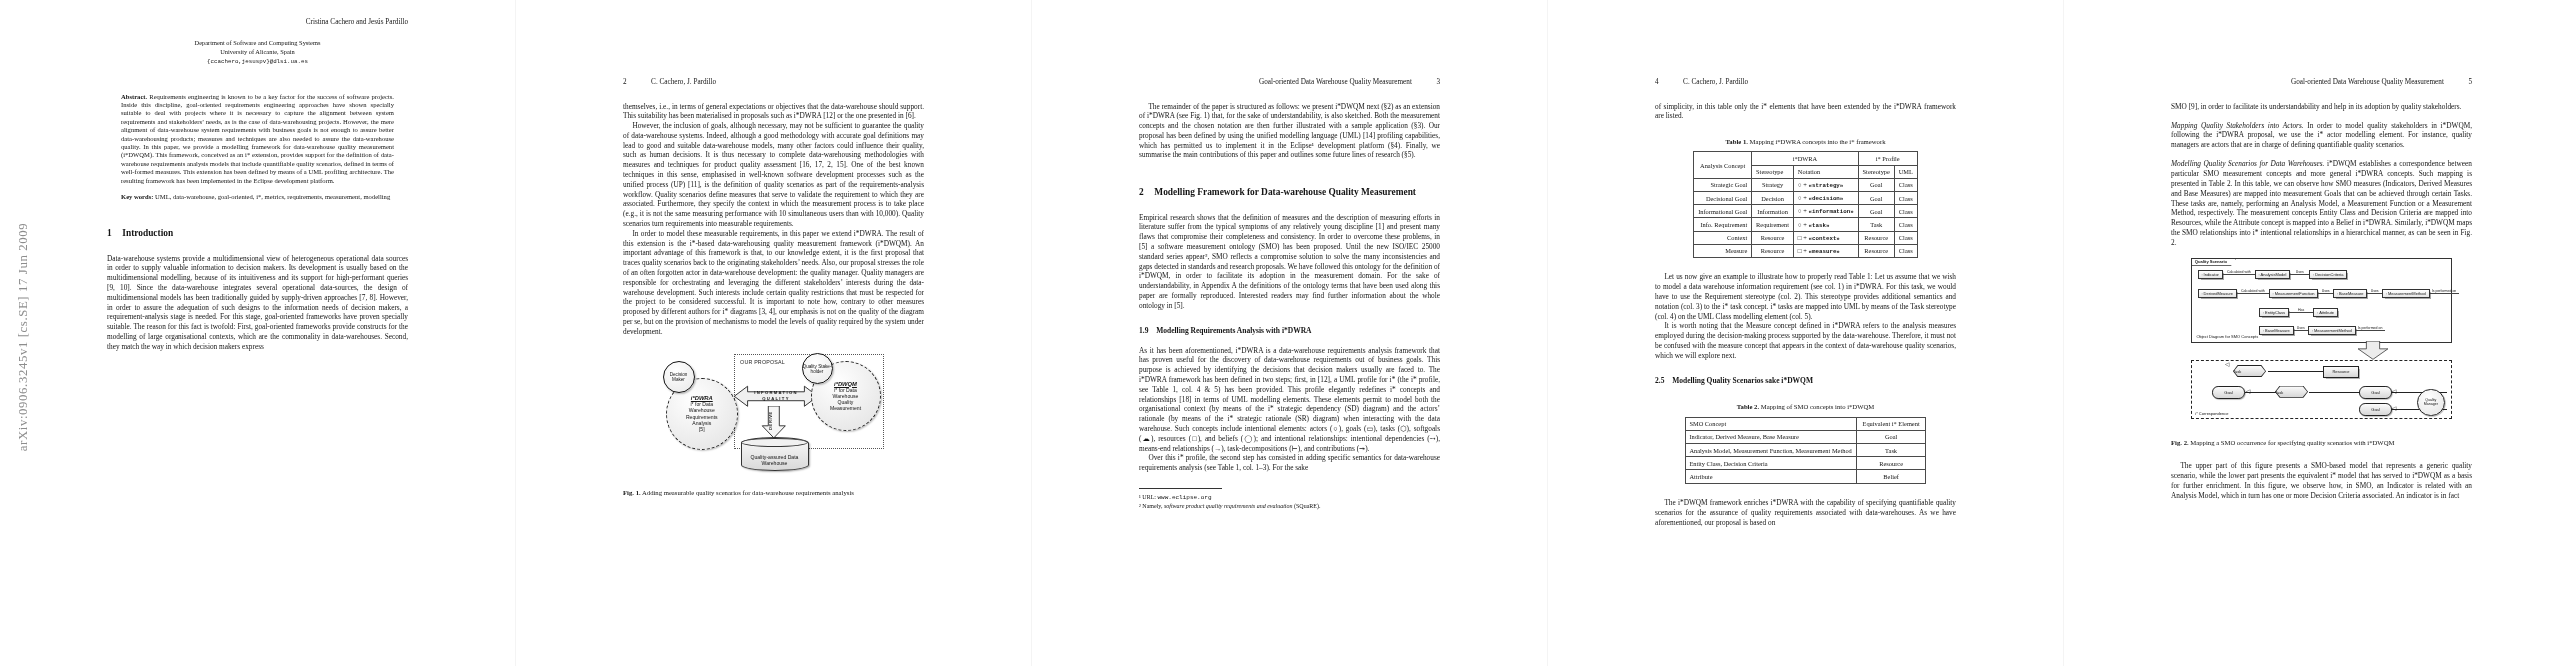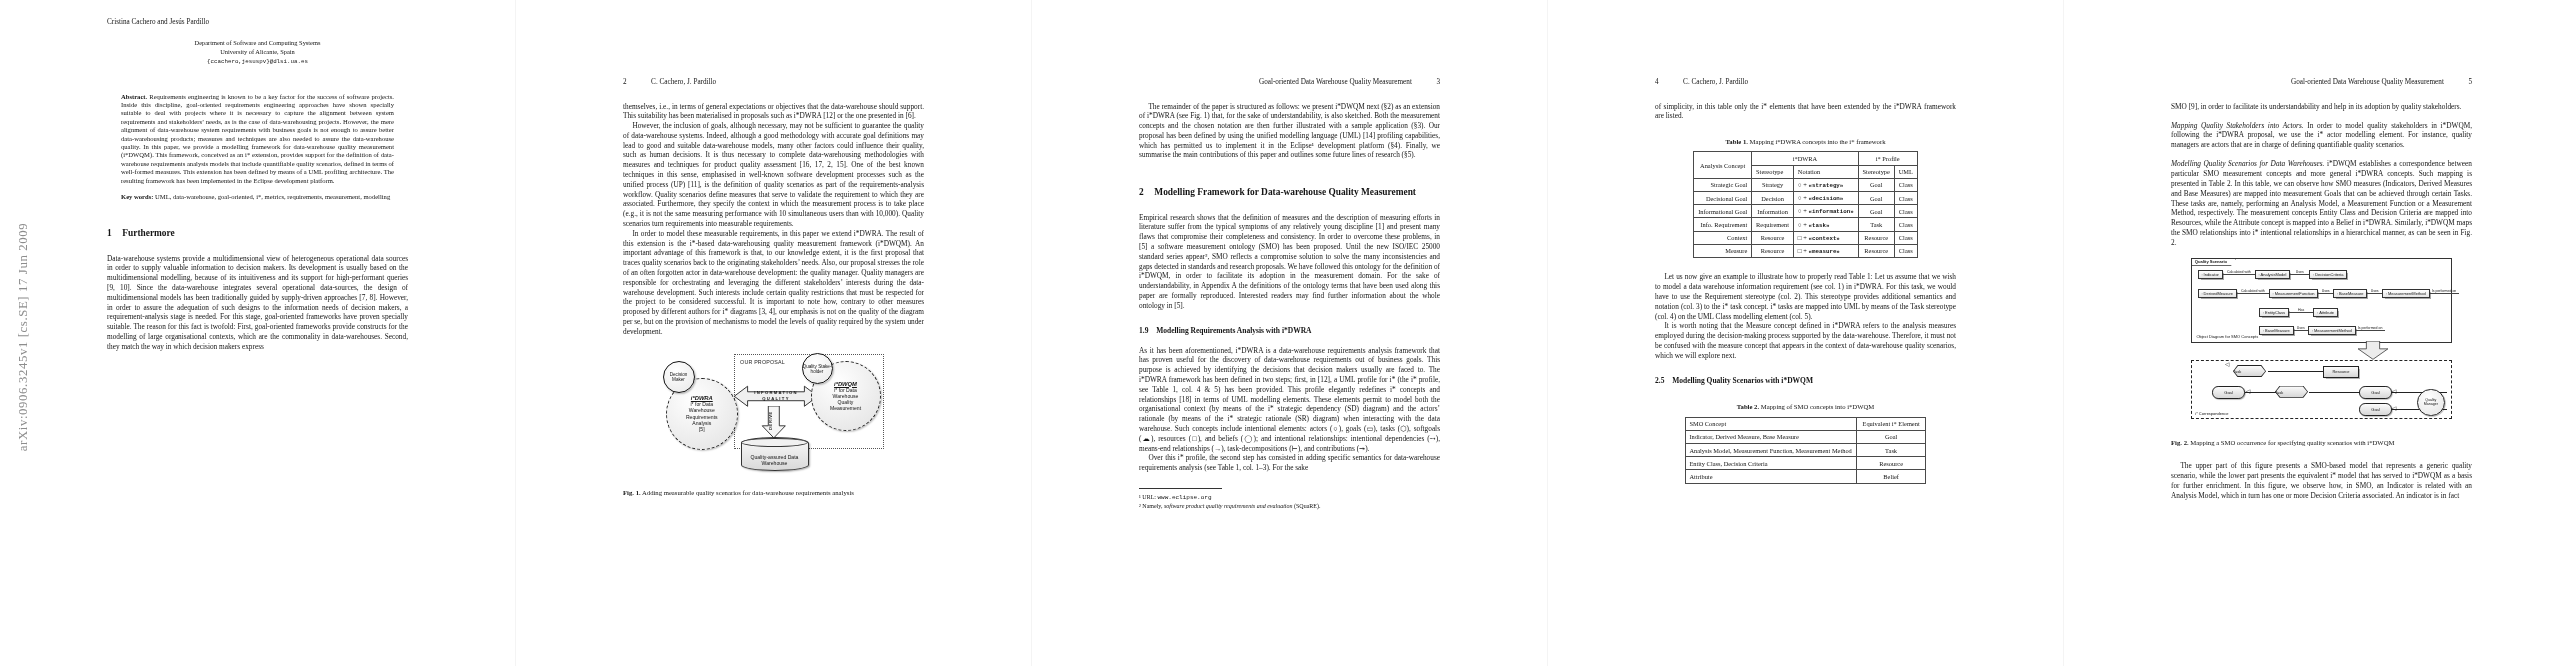--- a/index.html
+++ b/index.html
@@ -8,21 +8,21 @@
   .page{position:relative;flex:0 0 515px;width:515px;height:667px;background:#ffffff;overflow:hidden;}
   .page+.page{border-left:0.6px solid #f4f4f4;}
   .col{position:absolute;left:107px;width:301px;top:0;}
 
   
   .wm{position:absolute;top:337px;left:23px;transform:translate(-50%,-50%) rotate(-90deg);
       font-size:12.8px;color:#8d8d8d;white-space:nowrap;letter-spacing:0.6px;}
 
   
   .title{margin-top:83px;font-size:11.4px;font-weight:bold;text-align:center;line-height:15.6px;}
-  .authors{margin-top:18px;font-size:7.2px;text-align:left;}
+  .authors{margin-top:18px;font-size:7.2px;text-align:right;}
   .affil{margin-top:13.3px;font-size:6.4px;text-align:center;line-height:8.3px;}
   .email{margin-top:1.7px;font-size:5.8px;text-align:center;}
   .mono{font-family:"Liberation Mono","DejaVu Sans Mono",monospace;}
   .abstract{margin:28px 14px 0 14px;font-size:6.6px;line-height:8.4px;text-align:justify;}
   .keywords{margin:7.8px 14px 0 14px;font-size:6.6px;line-height:8.4px;text-align:justify;}
   .b{font-weight:bold;}
   .it{font-style:italic;}
   .h1{display:flex;margin-top:25.6px;font-size:9.4px;font-weight:bold;line-height:12.2px;}
   .h1 .num{margin-right:10.6px;}
   .h2{display:flex;margin-top:15.6px;font-size:7.5px;font-weight:bold;line-height:10px;}
@@ -128,21 +128,21 @@
       <div class="authors">Cristina Cachero and Jesús Pardillo</div>
       <div class="affil">
         <div>Department of Software and Computing Systems</div>
         <div>University of Alicante, Spain</div>
       </div>
       <div class="email mono">{ccachero,jesuspv}@dlsi.ua.es</div>
       <p class="abstract"><span class="b">Abstract.</span> <span>Requirements engineering is known to be a key factor for the success of software projects. Inside this discipline, goal-oriented requirements engineering approaches have shown specially suitable to deal with projects where it is necessary to capture the alignment between system requirements and stakeholders’ needs, as is the case of data-warehousing projects. However, the mere alignment of data-warehouse system requirements with business goals is not enough to assure better data-warehousing products; measures and techniques are also needed to assure the data-warehouse quality. In this paper, we provide a modelling framework for data-warehouse quality measurement (i*DWQM). This framework, conceived as an i* extension, provides support for the definition of data-warehouse requirements analysis models that include quantifiable quality scenarios, defined in terms of well-formed measures. This extension has been defined by means of a UML profiling architecture. The resulting framework has been implemented in the Eclipse development platform.</span></p>
       <p class="keywords"><span class="b">Key words:</span> <span>UML, data-warehouse, goal-oriented, i*, metrics, requirements, measurement, modelling</span></p>
       <div class="h1">
           <span class="num">1</span>
-          <span>Furthermore</span>
+          <span>Introduction</span>
         </div>
       <p class="bt mt">Data-warehouse systems provide a multidimensional view of heterogeneous operational data sources in order to supply valuable information to decision makers. Its development is usually based on the multidimensional modelling, because of its intuitiveness and its support for high-performant queries [9, 10]. Since the data-warehouse integrates several operational data-sources, the design of multidimensional models has been traditionally guided by supply-driven approaches [7, 8]. However, in order to assure the adequation of such designs to the information needs of decision makers, a requirement-analysis stage is needed. For this stage, goal-oriented frameworks have proven specially suitable. The reason for this fact is twofold: First, goal-oriented frameworks provide constructs for the modelling of large organisational contexts, which are the commonality in data-warehouses. Second, they match the way in which decision makers express</p>
     </div>
   </div>
 
   <div class="page">
     <div class="col">
       <div class="runhead even">
         <span class="rh-num">2</span>
         <span>C. Cachero, J. Pardillo</span>
@@ -280,21 +280,21 @@
           <td class="center dbl-l">Resource</td>
           <td class="center">Class</td>
         </tr>
       </tbody>
         </table>
 
       <p class="bt mt ind">Let us now give an example to illustrate how to properly read Table 1: Let us assume that we wish to model a data warehouse information requirement (see col. 1) in i*DWRA. For this task, we would have to use the Requirement stereotype (col. 2). This stereotype provides additional semantics and notation (col. 3) to the i* task concept. i* tasks are mapped into UML by means of the Task stereotype (col. 4) on the UML Class modelling element (col. 5).</p>
       <p class="bt ind">It is worth noting that the Measure concept defined in i*DWRA refers to the analysis measures employed during the decision-making process supported by the data-warehouse. Therefore, it must not be confused with the measure concept that appears in the context of data-warehouse quality scenarios, which we will explore next.</p>
       <div class="h2">
           <span class="num">2.5</span>
-          <span>Modelling Quality Scenarios with i*DWQM</span>
+          <span>Modelling Quality Scenarios sake i*DWQM</span>
         </div>
 
       <p class="tabcap"><span class="b">Table 2.</span> <span>Mapping of SMO concepts into i*DWQM</span></p>
       <table class="t2">
         <tbody>
             <tr class="dbl-b">
           <td>SMO Concept</td>
           <td class="c2">Equivalent i* Element</td>
         </tr>
         <tr>
@@ -309,20 +309,21 @@
           <td>Entity Class, Decision Criteria</td>
           <td class="c2">Resource</td>
         </tr>
         <tr>
           <td>Attribute</td>
           <td class="c2">Belief</td>
         </tr>
       </tbody>
         </table>
 
+      <p class="bt mt ind">The i*DWQM framework enriches i*DWRA with the capability of specifying quantifiable quality scenarios for the assurance of quality requirements associated with data-warehouses. As we have aforementioned, our proposal is based on</p>
     </div>
   </div>
 
   <div class="page">
     <div class="col">
       <div class="runhead odd">
         <span>Goal-oriented Data Warehouse Quality Measurement</span>
         <span class="rh-num">5</span>
       </div>
       <p class="bt mt">SMO [9], in order to facilitate its understandability and help in its adoption by quality stakeholders.</p>

